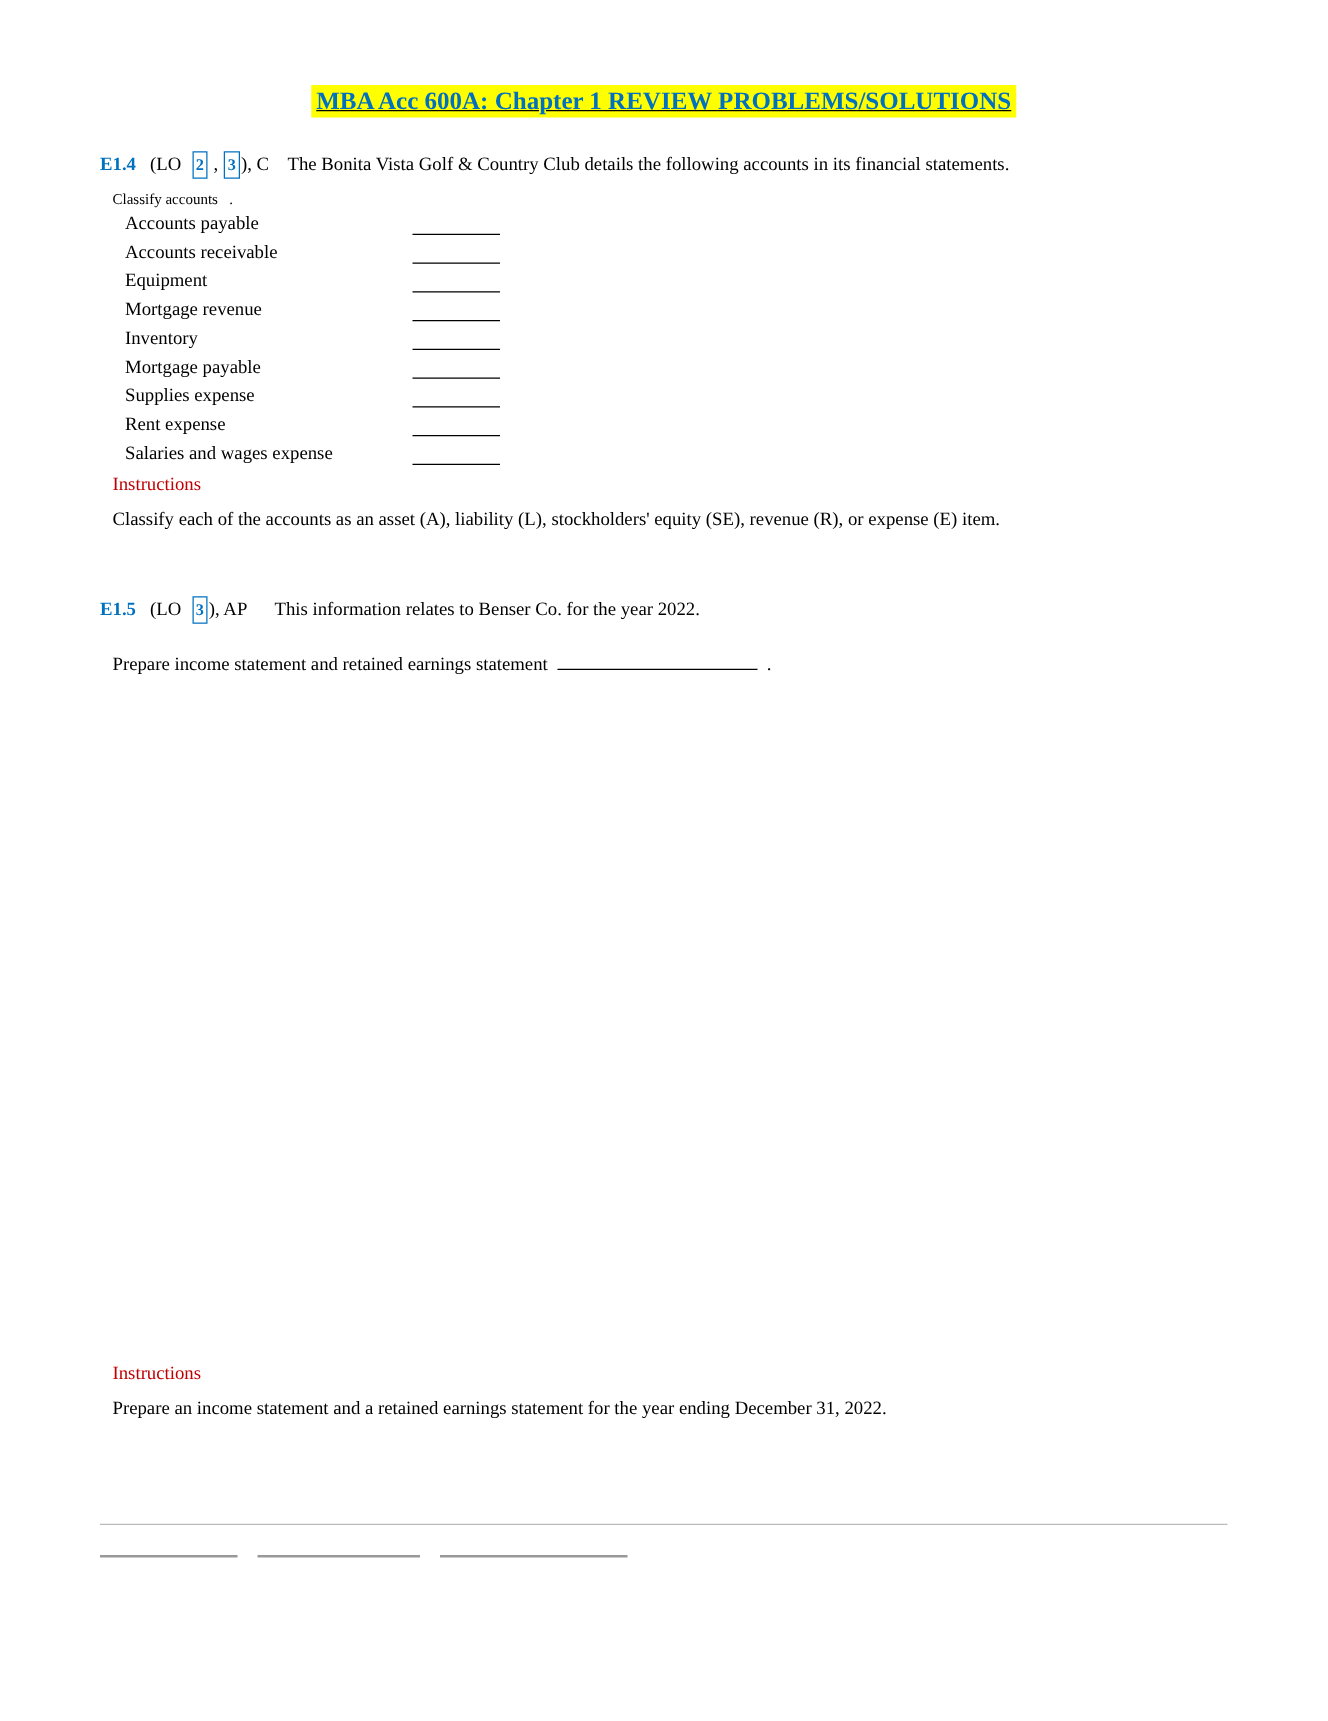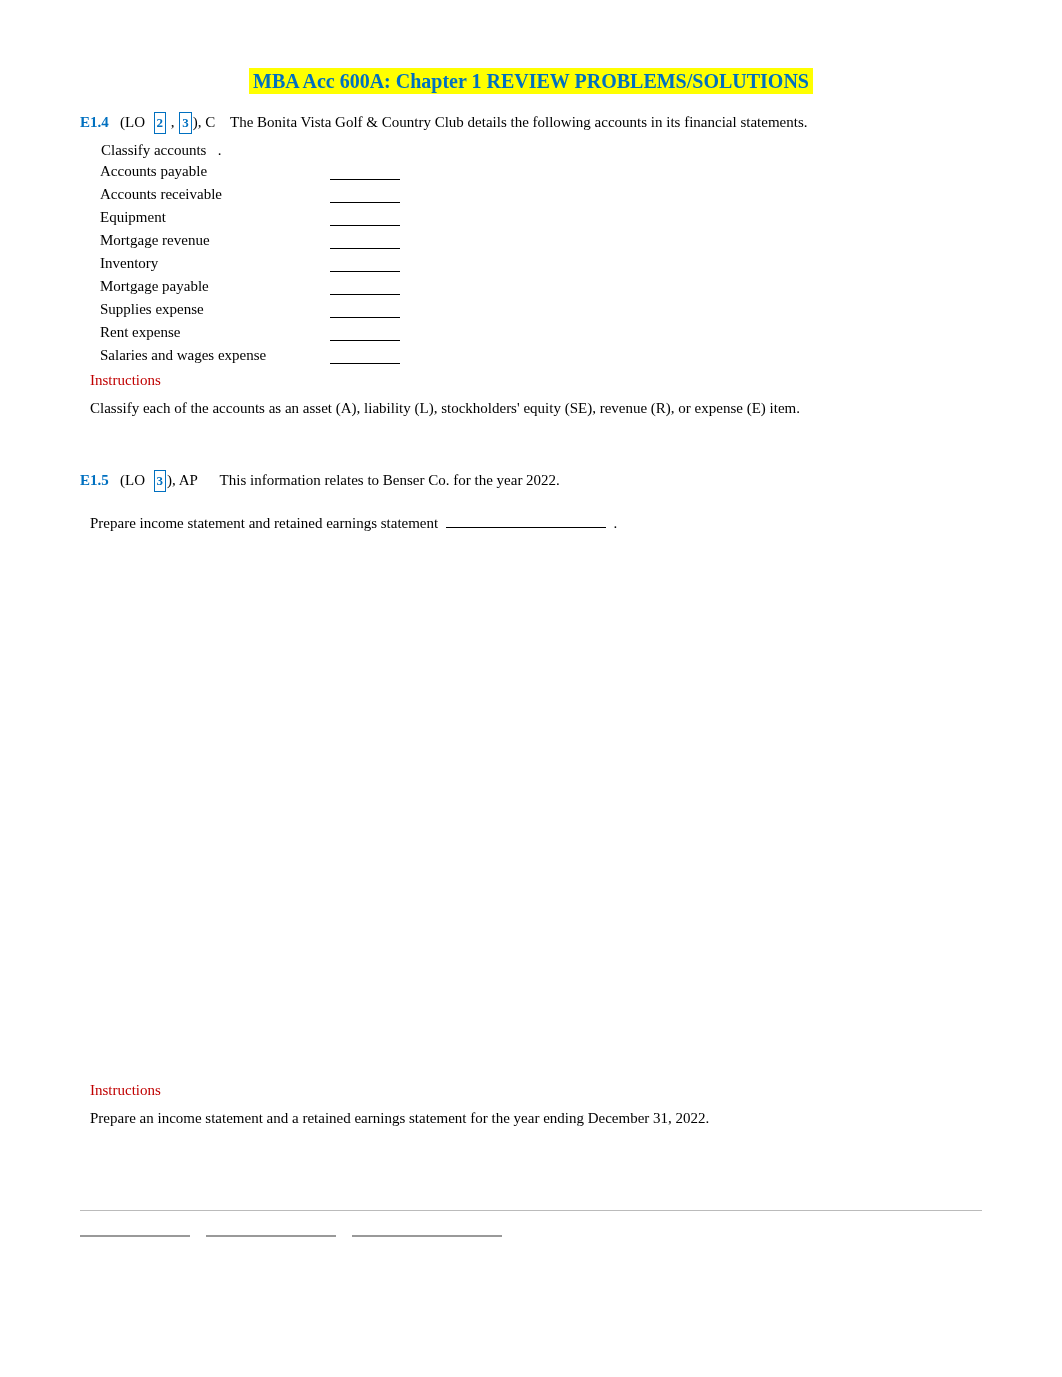--- a/index.html
+++ b/index.html
@@ -13,22 +13,23 @@
       font-family: 'Times New Roman', Times, serif;
       font-size: 15px;
       color: #000000;
       width: 1062px;
       min-height: 1377px;
       padding: 40px 80px;
     }
 
     .page-title-container {
       text-align: center;
-      margin-bottom: 18px;
+      margin-bottom: 28px;
       margin-top: 30px;
+      text-decoration: underline;
     }
 
     .page-title {
       display: inline;
       background-color: #ffff00;
       color: #0070c0;
       font-size: 20px;
       font-weight: bold;
       padding: 2px 4px;
     }
@@ -57,22 +58,21 @@
       font-size: 13px;
       margin: 0 1px;
     }
 
     .section-body {
       margin-left: 10px;
     }
 
     .classify-line {
       margin-bottom: 4px;
-      font-size: 15px;
-      margin-left: 11px;
+      font-size: 12px;
     }
 
     .account-line {
       display: flex;
       align-items: flex-end;
       margin-bottom: 6px;
       padding-left: 10px;
     }
 
     .account-name {

